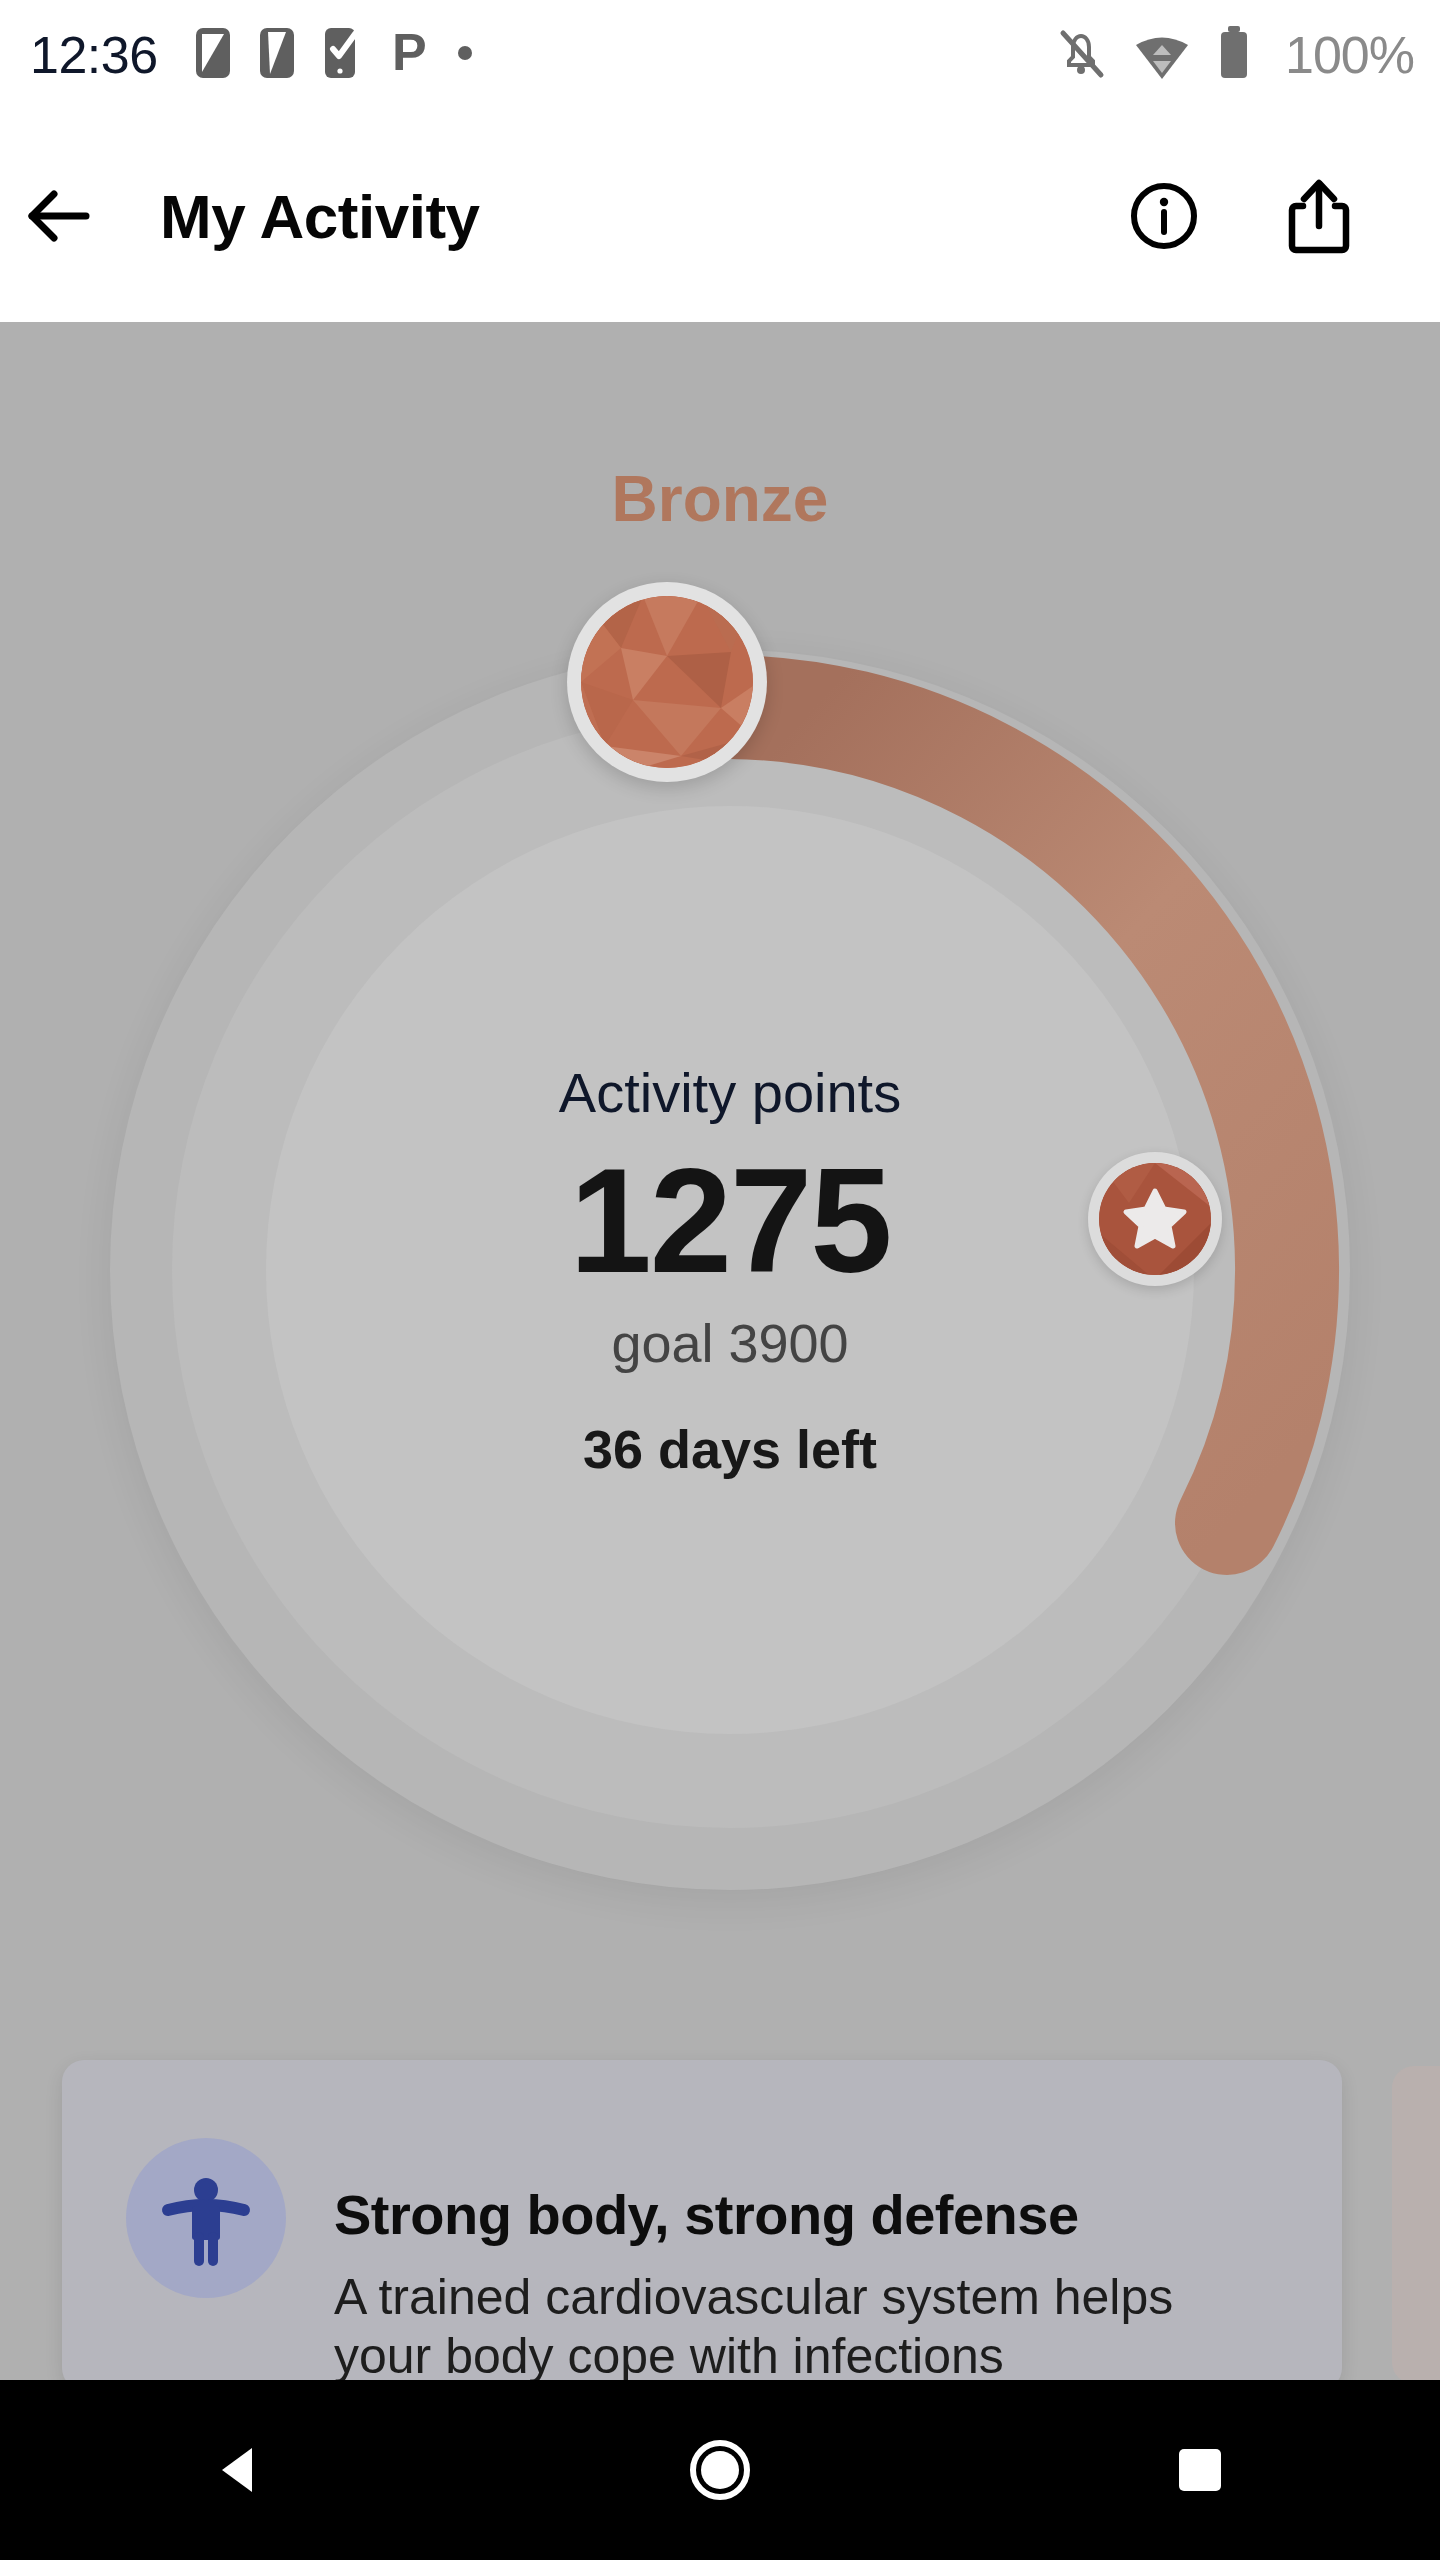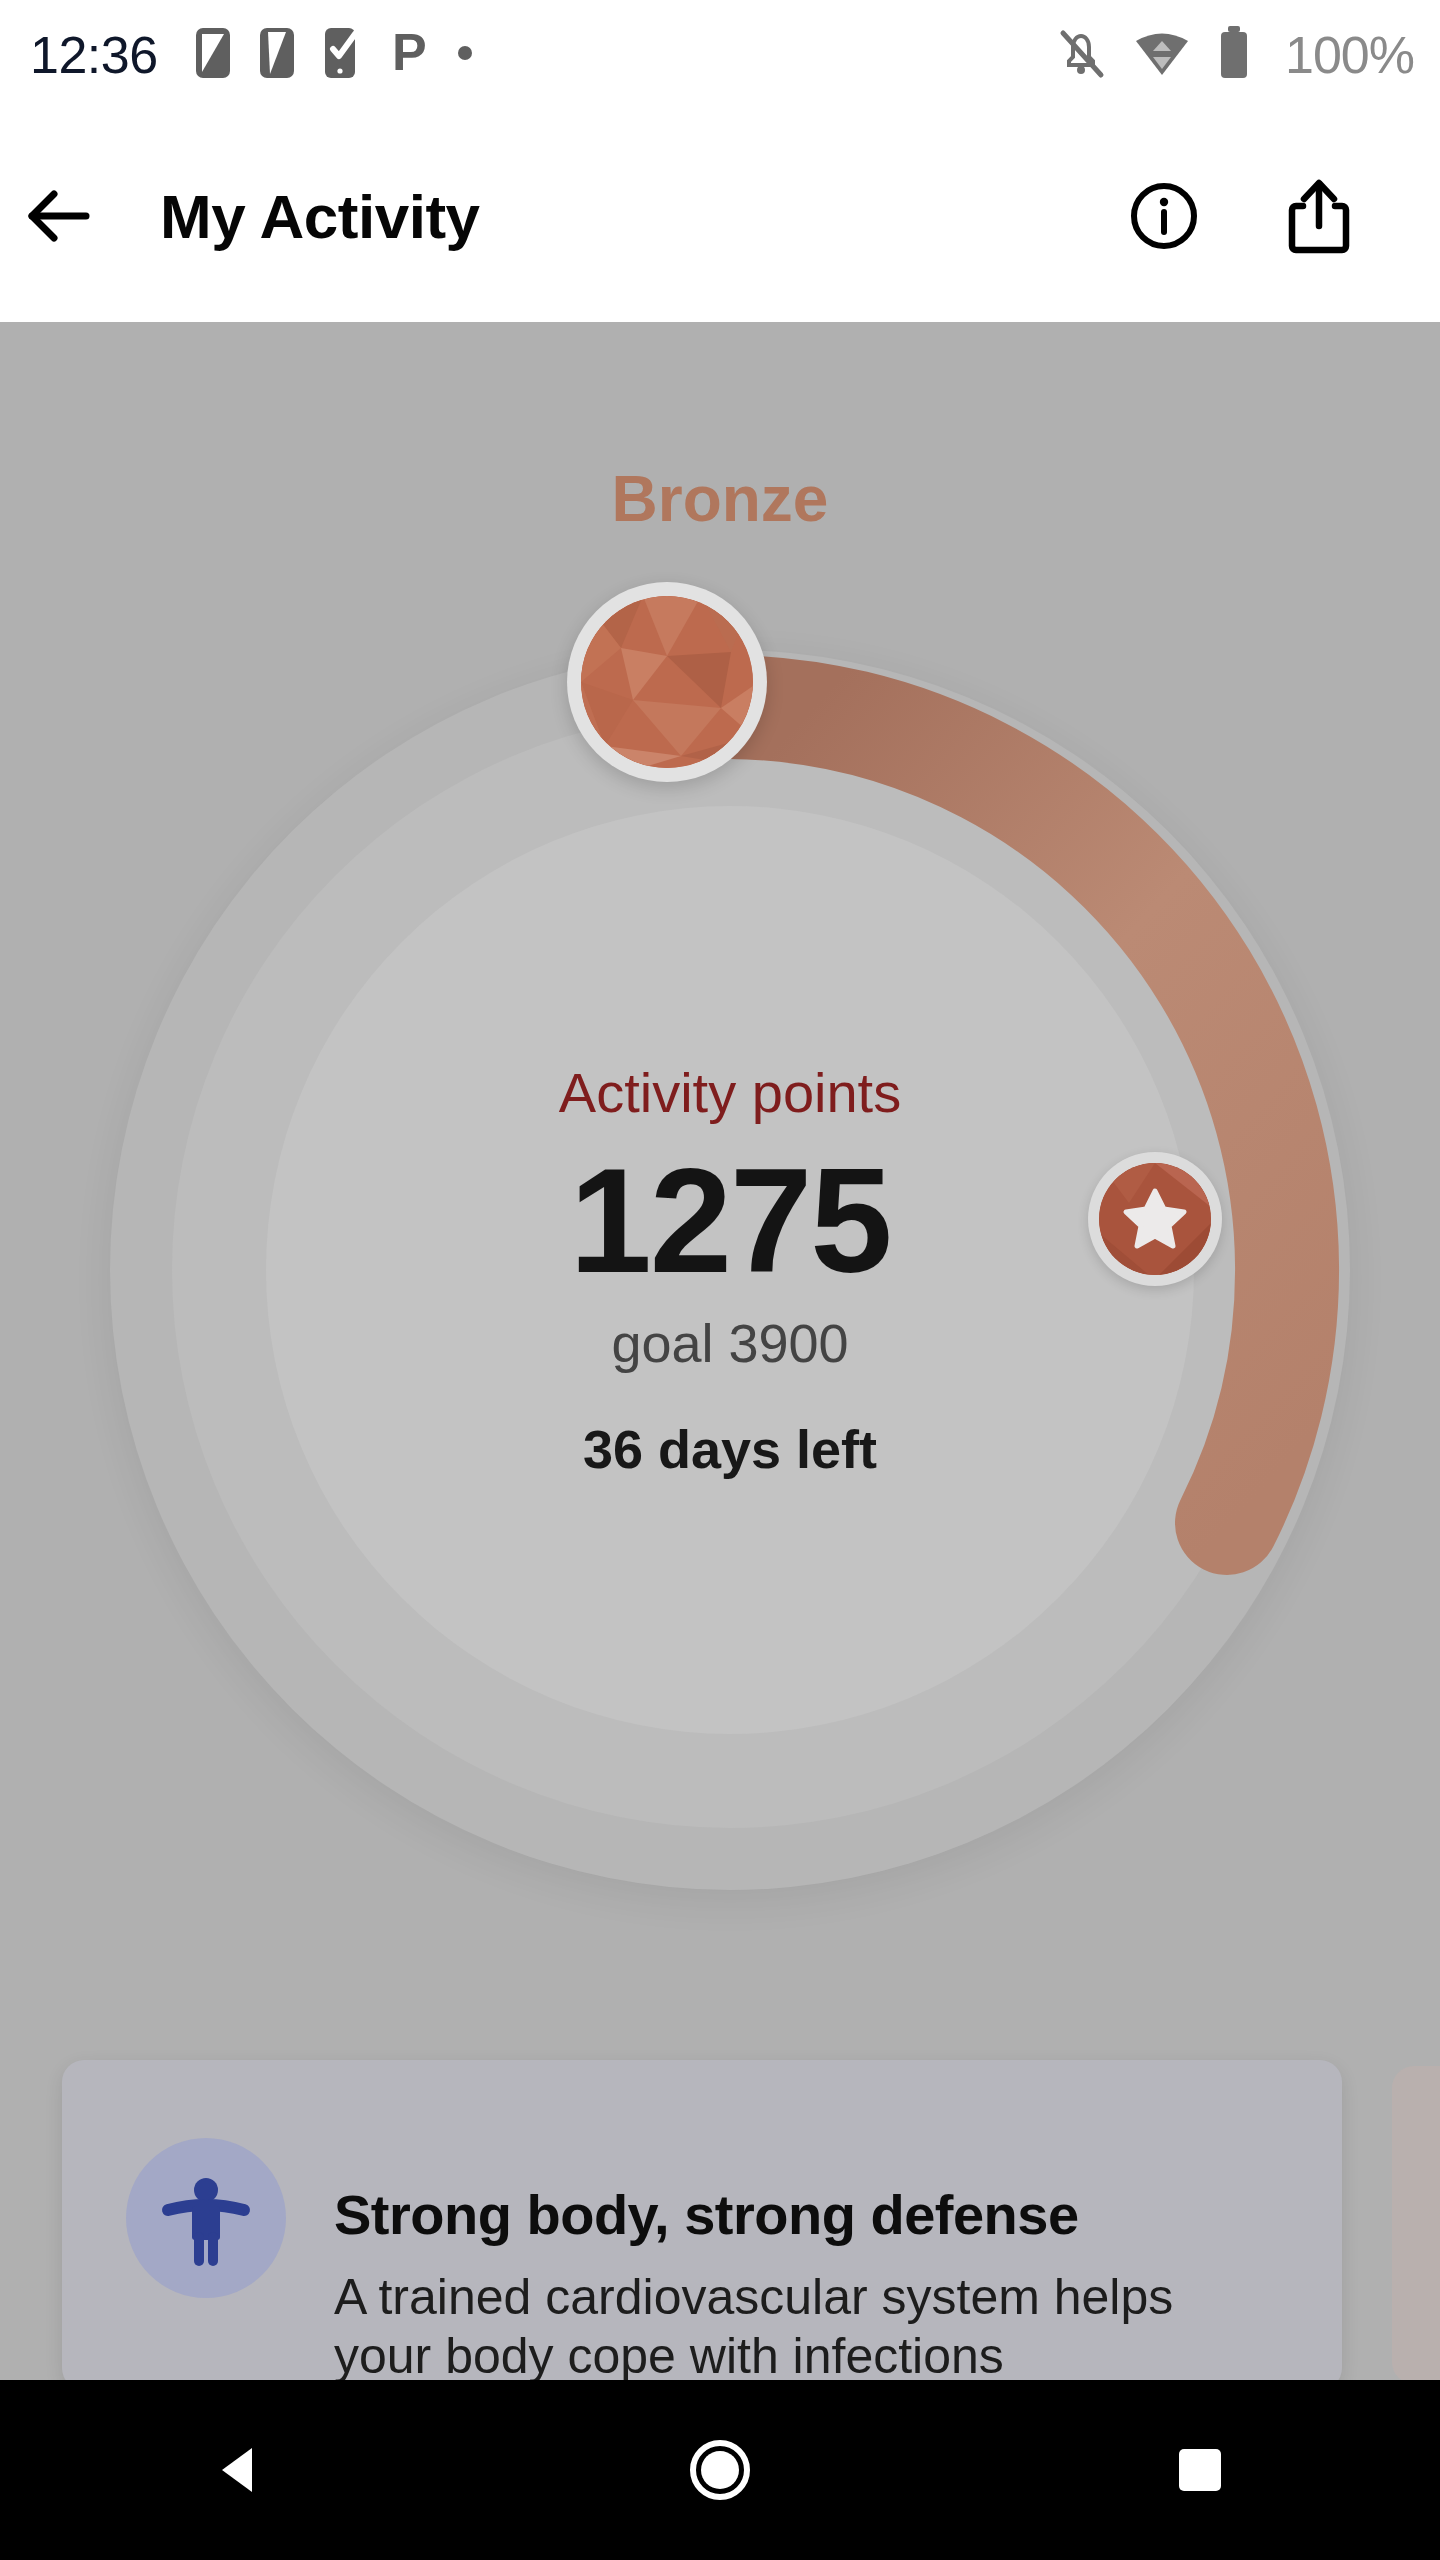--- a/index.html
+++ b/index.html
@@ -17,21 +17,21 @@
     background:#ffffff;
     display:flex;align-items:center;
     box-sizing:border-box;padding:0 26px 0 30px;
   }
   .clock{
     font-size:52px;color:#0f172a;letter-spacing:-0.5px;
     font-family:"Liberation Sans", sans-serif;
   }
   .sb-left-icons{display:flex;align-items:center;gap:26px;margin-left:36px;}
   .sb-spacer{flex:1;}
-  .sb-right-icons{display:flex;align-items:center;gap:26px;}
+  .sb-right-icons{display:flex;align-items:flex-end;gap:26px;}
   .batt-pct{font-size:52px;color:#8a8a8a;letter-spacing:-1px;margin-left:8px;}
 
   
   .appbar{
     position:absolute;left:0;top:110px;width:1440px;height:212px;
     background:#ffffff;
     display:flex;align-items:center;
     box-sizing:border-box;padding:0 40px 0 20px;
   }
   .appbar-title{
@@ -78,21 +78,21 @@
     border-radius:50%;
     background:#c3c3c3;
   }
   .ring-svg{position:absolute;left:0;top:0;width:1300px;height:1300px;}
 
   
   .ring-center{
     position:absolute;left:186px;top:186px;width:928px;height:928px;
     display:flex;flex-direction:column;align-items:center;justify-content:center;
   }
-  .cc-label{font-size:56px;color:#7f1d1d;margin-bottom:18px;}
+  .cc-label{font-size:56px;color:#0f172a;margin-bottom:18px;}
   .cc-value{font-size:148px;font-weight:bold;color:#141414;line-height:1.05;letter-spacing:-2px;}
   .cc-goal{font-size:54px;color:#444444;margin-top:14px;}
   .cc-days{font-size:54px;font-weight:bold;color:#181818;margin-top:44px;}
 
   
   .medal{
     position:absolute;left:487px;top:-38px;width:200px;height:200px;
     border-radius:50%;
     background:#e2e2e2;
     box-shadow:0 6px 18px rgba(0,0,0,0.16);

